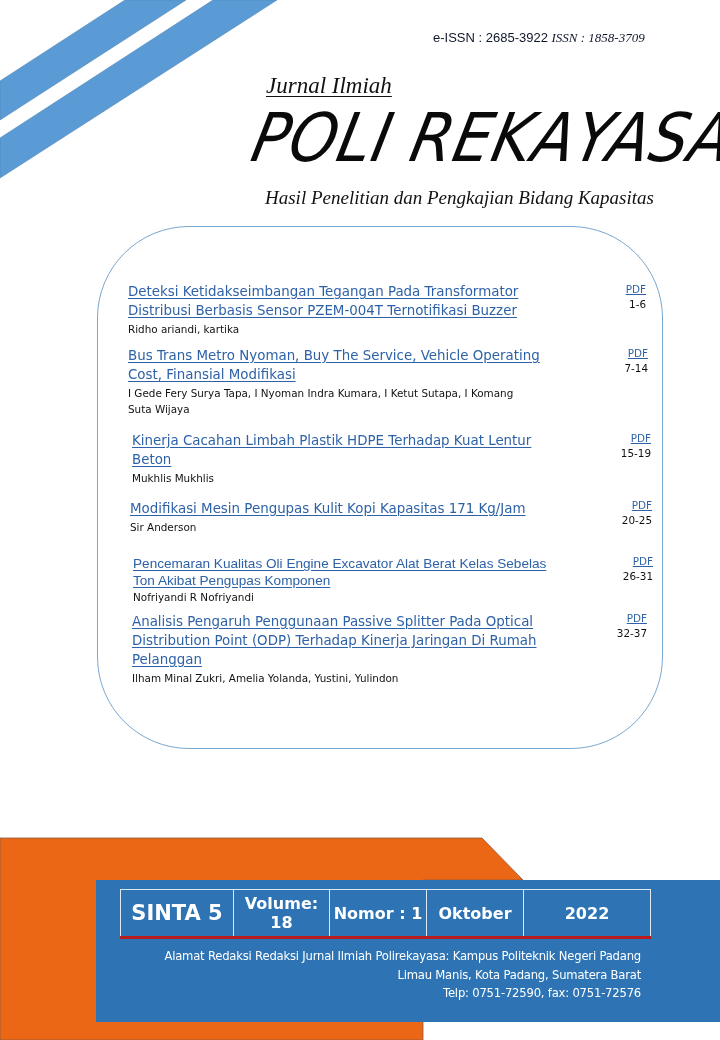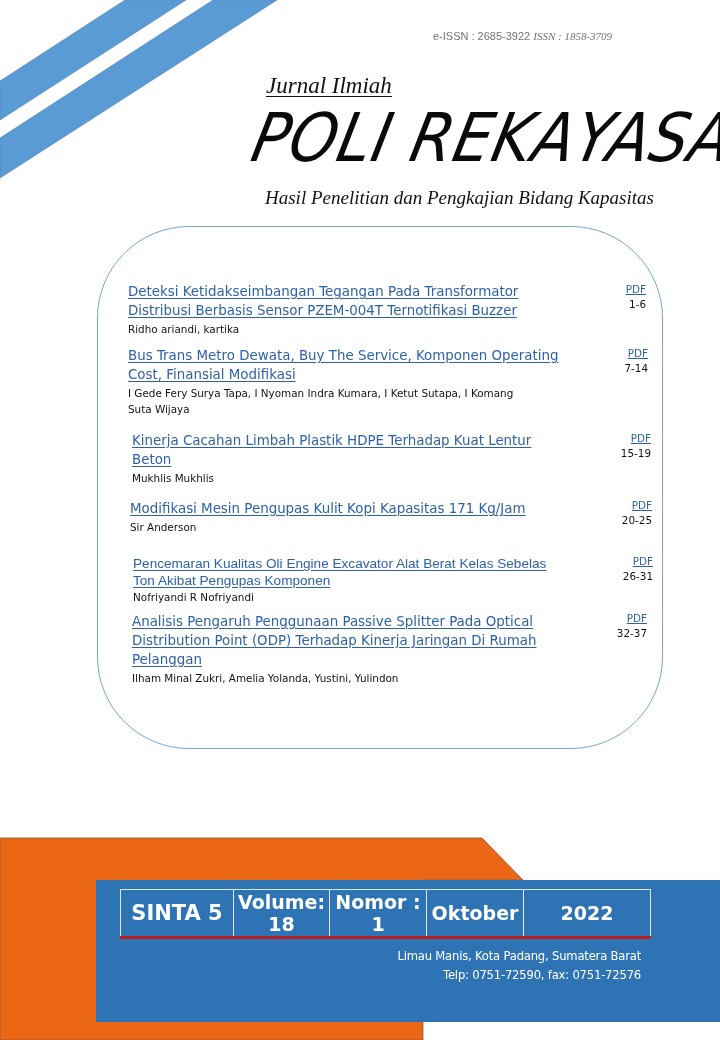--- a/index.html
+++ b/index.html
@@ -5,21 +5,21 @@
   html, body { margin: 0; padding: 0; }
   body {
     width: 720px; height: 1040px; position: relative; overflow: hidden;
     background: #ffffff;
     font-family: "DejaVu Sans", sans-serif;
   }
   .abs { position: absolute; }
   svg.decor { position: absolute; left: 0; top: 0; }
 
   .issn {
-    left: 433px; top: 30px; font-size: 11px; color: #737373;
+    left: 433px; top: 30px; font-size: 13px; color: #0f172a;
     font-family: "Liberation Sans", sans-serif; white-space: nowrap;
   }
   .issn .p { font-family: "Liberation Serif", serif; font-style: italic; }
 
   .jurnal-ilmiah {
     left: 266px; top: 73px; font-family: "Liberation Serif", serif;
     font-style: italic; font-size: 23px; color: #111;
     text-decoration: underline; text-decoration-thickness: 1px; text-underline-offset: 3px;
   }
   .poli-title {
@@ -58,21 +58,21 @@
   .blue-band {
     left: 96px; top: 880px; width: 624px; height: 142px; background: #2e74b5;
   }
   .info-table {
     position: absolute; left: 120px; top: 889px; width: 531px; height: 48px;
     border-collapse: collapse; box-sizing: border-box;
     border-bottom: 3px solid #b91c1c;
   }
   .info-table td {
     border: 1px solid #dce8f4; color: #fff; text-align: center;
-    font-family: "DejaVu Sans", sans-serif; font-weight: bold; font-size: 19px;
+    font-family: "DejaVu Sans", sans-serif; font-weight: bold; font-size: 16px;
     padding: 0; height: 46px;
   }
   .info-table td.sinta { font-size: 21px; width: 112px; }
   .info-table td.vol { width: 95px; }
   .info-table td.nomor { width: 96px; }
   .info-table td.month { width: 96px; }
 
   .address {
     position: absolute; right: 79px; top: 947px; text-align: right; color: #fff;
     font-family: "DejaVu Sans", sans-serif; font-size: 11.6px; line-height: 18.5px;
@@ -107,21 +107,21 @@
   </span>
   <span class="authors">Ridho ariandi, kartika</span>
 </div>
 <div class="pdf" style="left:606px; top:282px;">
   <span class="link">PDF</span>
   <span class="pages">1-6</span>
 </div>
 
 <div class="article" style="left:128px; top:346px;">
   <span class="title">
-    <span>Bus Trans Metro Dewata, Buy The Service, Komponen Operating</span><br>
+    <span>Bus Trans Metro Nyoman, Buy The Service, Vehicle Operating</span><br>
     <span>Cost, Finansial Modifikasi</span>
   </span>
   <span class="authors">
     <span>I Gede Fery Surya Tapa, I Nyoman Indra Kumara, I Ketut Sutapa, I Komang</span><br>
     <span>Suta Wijaya</span>
   </span>
 </div>
 <div class="pdf" style="left:608px; top:346px;">
   <span class="link">PDF</span>
   <span class="pages">7-14</span>
@@ -179,15 +179,16 @@
       <tr>
     <td class="sinta">SINTA 5</td>
     <td class="vol">Volume: 18</td>
     <td class="nomor">Nomor : 1</td>
     <td class="month">Oktober</td>
     <td class="year">2022</td>
   </tr>
 </tbody>
   </table>
 <div class="address">
+  <div>Alamat Redaksi Redaksi Jurnal Ilmiah Polirekayasa: Kampus Politeknik Negeri Padang</div>
   <div>Limau Manis, Kota Padang, Sumatera Barat</div>
   <div>Telp: 0751-72590, fax: 0751-72576</div>
 </div>
 
 </body></html>

